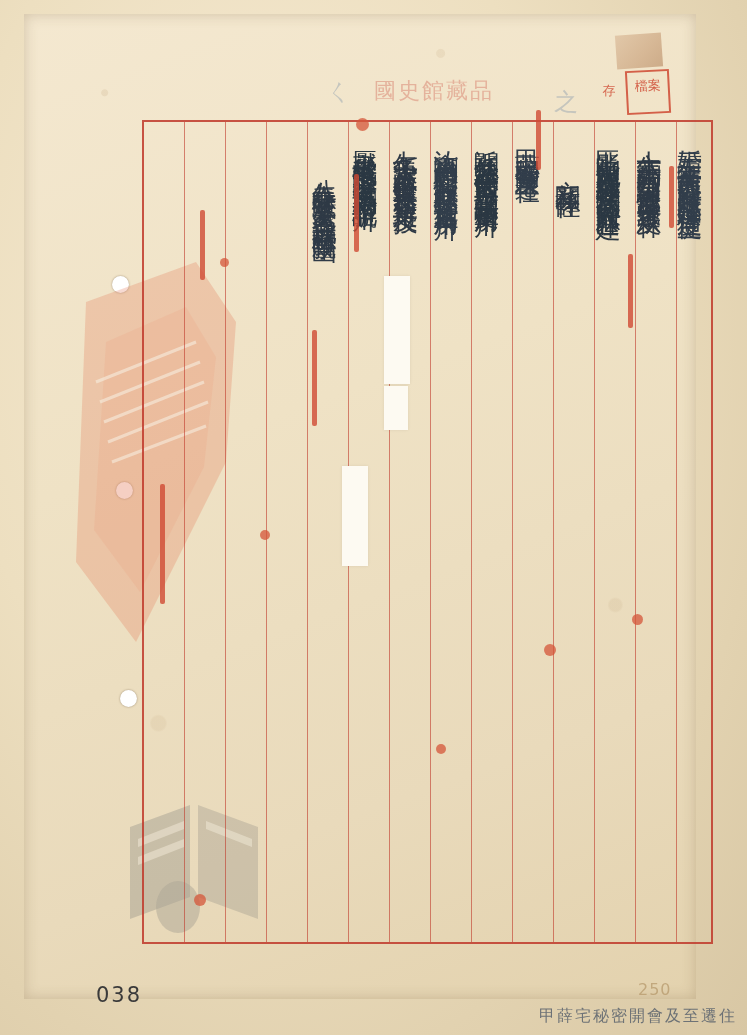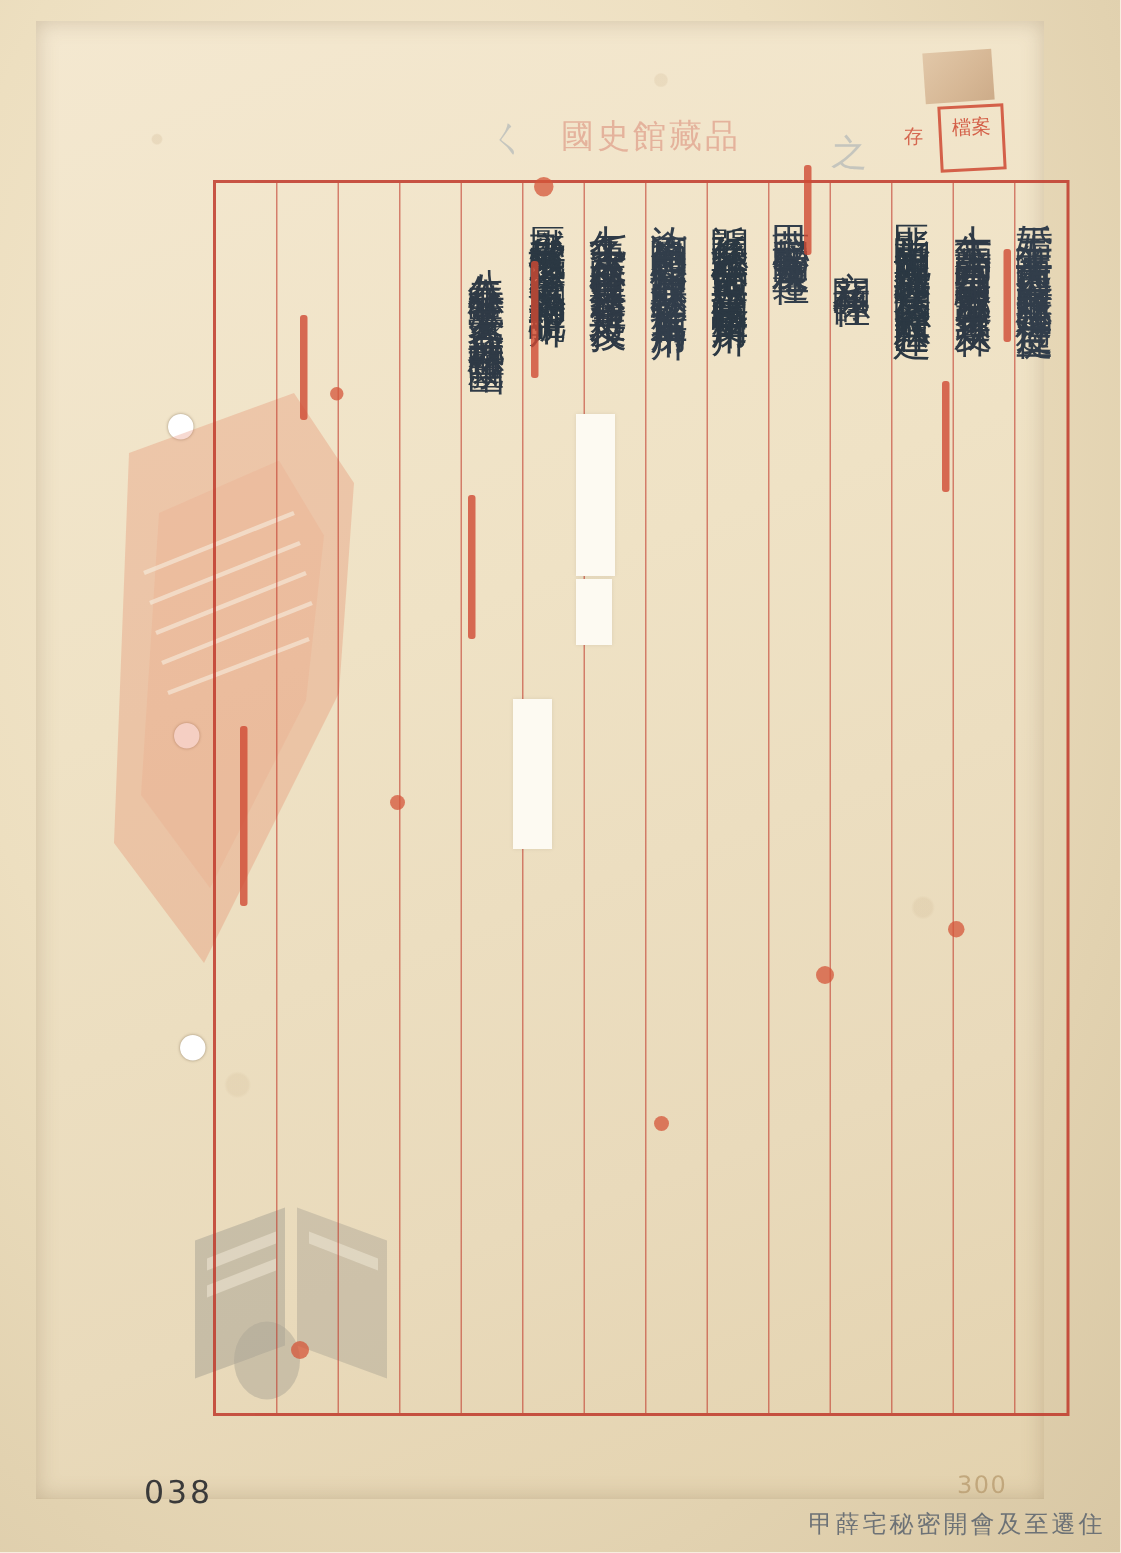--- a/index.html
+++ b/index.html
@@ -355,16 +355,16 @@
     <div class="blot" style="left:520px; top:630px; width:12px; height:12px;"></div>
     <div class="blot" style="left:608px; top:600px; width:11px; height:11px;"></div>
     <div class="blot" style="left:412px; top:730px; width:10px; height:10px;"></div>
     <div class="blot" style="left:170px; top:880px; width:12px; height:12px;"></div>
     <div class="blot" style="left:236px; top:516px; width:10px; height:10px;"></div>
     <div class="blot" style="left:196px; top:244px; width:9px; height:9px;"></div>
 
   </div>
 
   <div class="page-number">038</div>
-  <div class="page-number-faint">300</div>
+  <div class="page-number-faint">250</div>
   <div class="usage-notice">甲薛宅秘密開會及至遷住</div>
 
 </div>
 
 </body></html>

